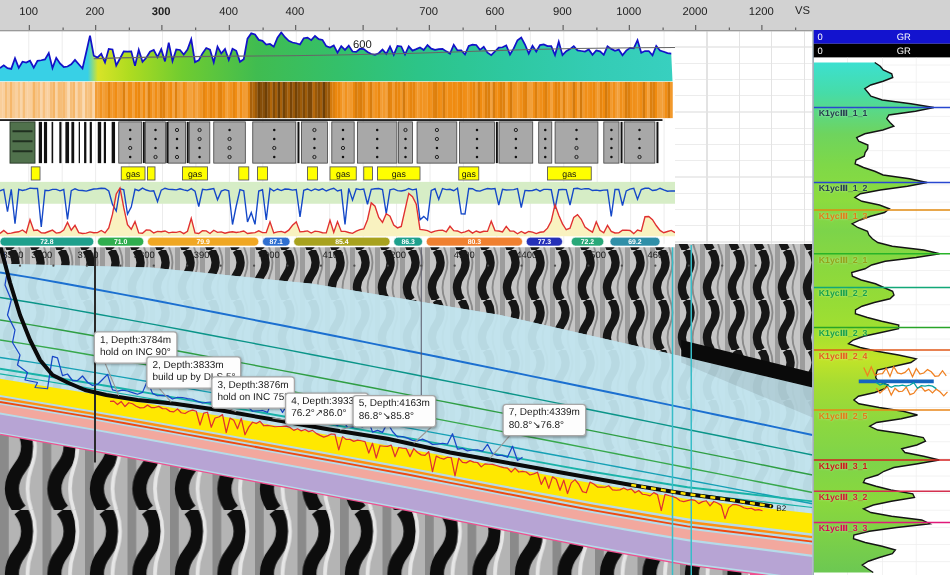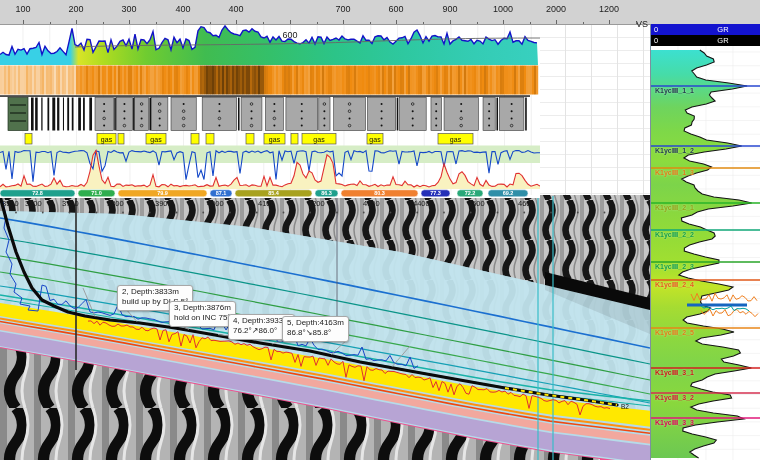--- a/index.html
+++ b/index.html
@@ -2,21 +2,21 @@
 <html><head>
 <meta charset="utf-8">
 <style>
   html,body{margin:0;padding:0;width:760px;height:460px;overflow:hidden;
     font-family:"Liberation Sans","DejaVu Sans",sans-serif;background:#f2f2f2;}
   #app{position:relative;width:760px;height:460px;}
   #ruler{position:absolute;left:0;top:0;width:760px;height:24px;background:#d2d2d2;
     border-bottom:1px solid #9a9a9a;}
   #ruler .tick-label{position:absolute;top:4px;transform:translateX(-50%);font-size:9px;color:#222;}
   #ruler .tick-mark{position:absolute;bottom:0;width:1px;background:#666;}
-  #vslab{position:absolute;top:19px;transform:translateX(-50%);font-size:9px;color:#222;}
+  #vslab{position:absolute;top:3px;transform:translateX(-50%);font-size:9px;color:#222;}
   #seis{position:absolute;left:0;top:195px;width:650px;height:265px;}
   #tsvg{position:absolute;left:0;top:24px;width:540px;height:174px;}
   #wgrid{position:absolute;left:540px;top:25px;width:110px;height:170px;background:#fff;
     background-image:
       repeating-linear-gradient(to right,transparent 0px,transparent 25px,#e3e3e3 25px,#e3e3e3 26px),
       repeating-linear-gradient(to bottom,transparent 0px,transparent 12px,#ececec 12px,#ececec 13px);}
   #grp{position:absolute;left:650px;top:24px;width:110px;height:436px;background:#fff;
     border-left:1px solid #7d8f9e;box-sizing:border-box;}
   .gr-h{position:relative;width:100%;height:11px;font-size:7.5px;line-height:11px;}
   .gr-h .mn{position:absolute;left:3px;}
@@ -585,21 +585,21 @@
     </svg>
   <div id="wgrid"></div>
   <div id="ruler">
     <span id="vslab" style="left: 642px;">VS</span>
   <span class="tick-label" style="left: 23px;">100</span>
       <span class="tick-mark" style="left: 23px; height: 4px;"></span>
       <span class="tick-mark" style="left: 49.7px; height: 2px;"></span>
       <span class="tick-label" style="left: 76px;">200</span>
       <span class="tick-mark" style="left: 76px; height: 4px;"></span>
       <span class="tick-mark" style="left: 102.7px; height: 2px;"></span>
-      <span class="tick-label" style="left: 129px;">300</span>
+      <span class="tick-label" style="left: 129px; font-weight: bold;">300</span>
       <span class="tick-mark" style="left: 129px; height: 4px;"></span>
       <span class="tick-mark" style="left: 155.7px; height: 2px;"></span>
       <span class="tick-label" style="left: 183px;">400</span>
       <span class="tick-mark" style="left: 183px; height: 4px;"></span>
       <span class="tick-mark" style="left: 209.7px; height: 2px;"></span>
       <span class="tick-label" style="left: 236px;">400</span>
       <span class="tick-mark" style="left: 236px; height: 4px;"></span>
       <span class="tick-mark" style="left: 262.7px; height: 2px;"></span>
       <span class="tick-label" style="left: 290px; margin-top: 26px;">600</span>
       <span class="tick-mark" style="left: 290px; height: 4px;"></span>
@@ -712,30 +712,38 @@
       <div class="fm-label" style="top: 180px; color: rgb(147, 163, 26);">K1ycⅢ_2_1</div>
       <div class="fm-label" style="top: 207px; color: rgb(24, 161, 76);">K1ycⅢ_2_2</div>
       <div class="fm-label" style="top: 239px; color: rgb(24, 161, 76);">K1ycⅢ_2_3</div>
       <div class="fm-label" style="top: 257px; color: rgb(229, 95, 28);">K1ycⅢ_2_4</div>
       <div class="fm-label" style="top: 305px; color: rgb(224, 125, 24);">K1ycⅢ_2_5</div>
       <div class="fm-label" style="top: 345px; color: rgb(204, 24, 24);">K1ycⅢ_3_1</div>
       <div class="fm-label" style="top: 370px; color: rgb(204, 32, 48);">K1ycⅢ_3_2</div>
       <div class="fm-label" style="top: 395px; color: rgb(216, 8, 80);">K1ycⅢ_3_3</div>
     </div>
   <div id="anns">
+      <div class="ann" style="left: 75px; top: 265px;">
+        <div>1, Depth:3784m</div>
+        <div>hold on INC 90°</div>
+      </div>
       <div class="ann" style="left: 117px; top: 285px;">
         <div>2, Depth:3833m</div>
         <div>build up by DLS 5°</div>
       </div>
       <div class="ann" style="left: 169px; top: 301px;">
         <div>3, Depth:3876m</div>
         <div>hold on INC 75°</div>
       </div>
       <div class="ann" style="left: 228px; top: 314px;">
         <div>4, Depth:3933m</div>
         <div>76.2°↗86.0°</div>
       </div>
       <div class="ann" style="left: 282px; top: 316px;">
         <div>5, Depth:4163m</div>
         <div>86.8°↘85.8°</div>
       </div>
+      <div class="ann" style="left: 402px; top: 323px;">
+        <div>7, Depth:4339m</div>
+        <div>80.8°↘76.8°</div>
+      </div>
     </div>
 </div>
 
 </body></html>

